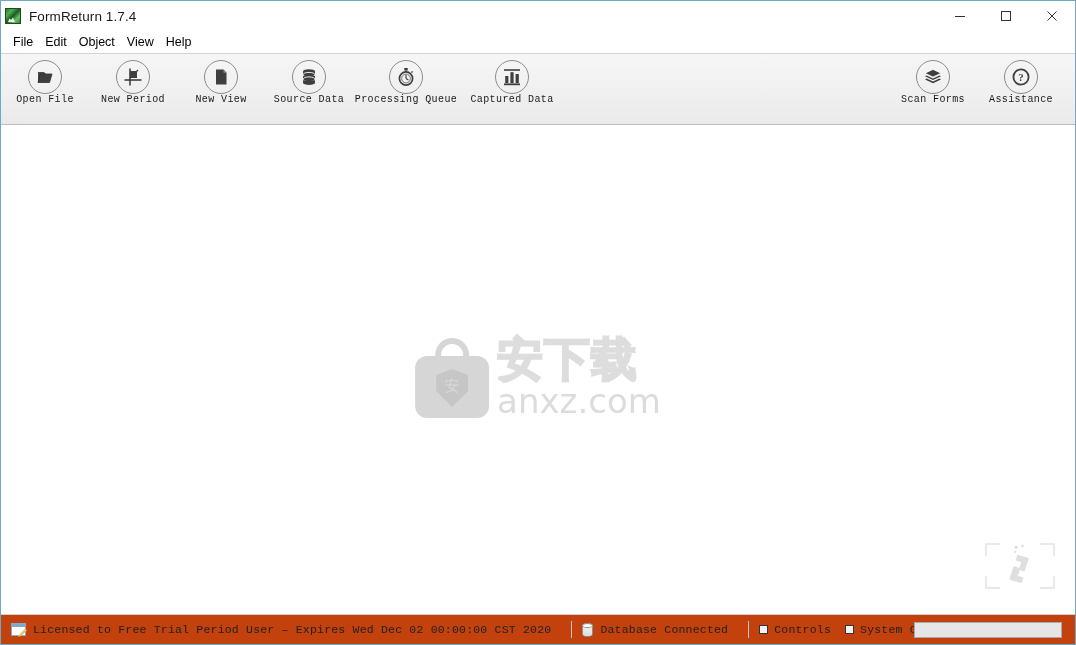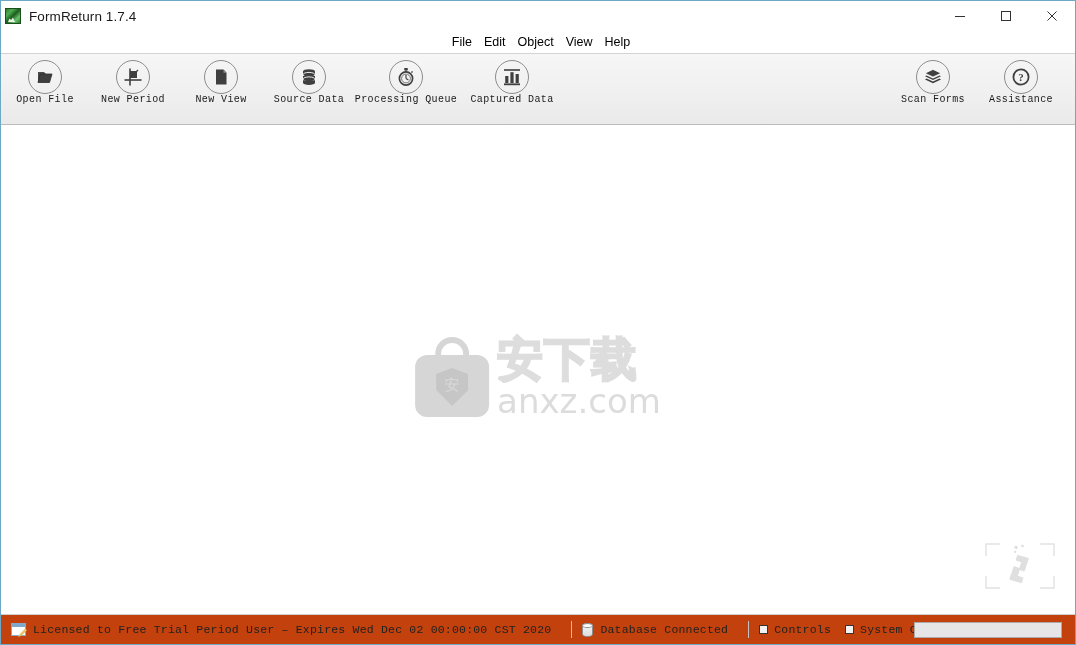--- a/index.html
+++ b/index.html
@@ -73,21 +73,20 @@
 
   
   .menubar {
     height: 22px;
     flex: 0 0 22px;
     background: #ffffff;
     display: flex;
     align-items: center;
     padding-left: 6px;
     gap: 0px;
-    justify-content: center;
   }
   .menu-item {
     font-size: 12.5px;
     color: #000000;
     padding: 2px 6px;
     cursor: default;
     white-space: nowrap;
   }
 
   
@@ -146,21 +145,21 @@
     position: relative;
     background: #ffffff;
     overflow: hidden;
   }
   .watermark {
     position: absolute;
     left: 50%;
     top: 212px;
     transform: translateX(-50%);
     display: flex;
-    align-items: flex-start;
+    align-items: flex-end;
     gap: 8px;
     opacity: 1;
     pointer-events: none;
   }
   .wm-bag { position: relative; width: 74px; height: 80px; }
   .wm-bag-handle {
     position: absolute;
     left: 50%; top: 0;
     transform: translateX(-50%);
     width: 34px; height: 26px;

